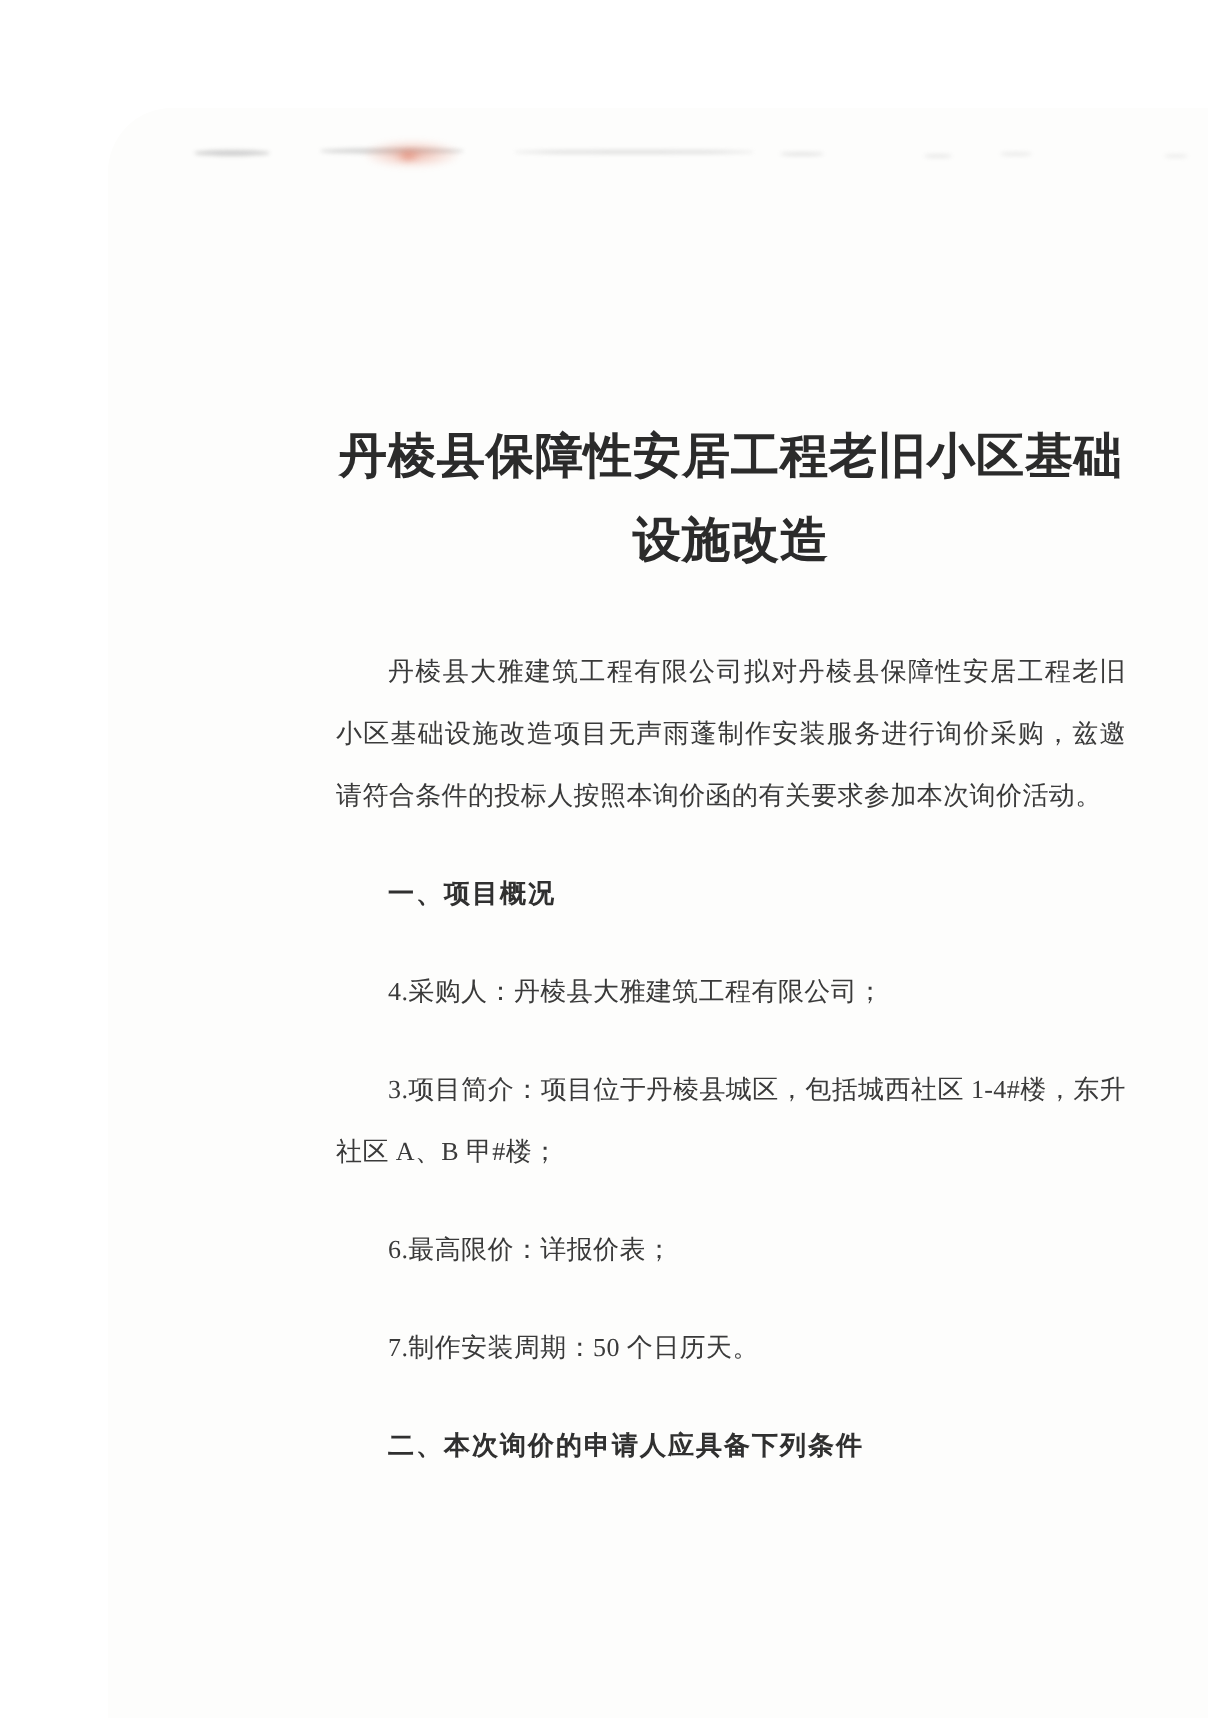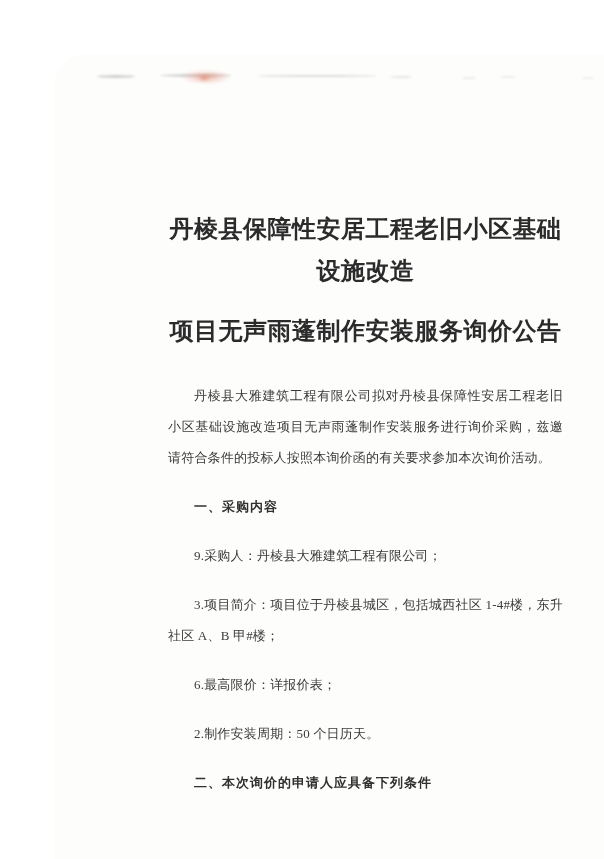--- a/index.html
+++ b/index.html
@@ -96,30 +96,29 @@
   <div class="smudge gray s4"></div>
   <div class="smudge gray s5"></div>
   <div class="smudge gray s6"></div>
   <div class="smudge gray s7"></div>
   <div class="smudge gray s8"></div>
 
   <div class="content">
 
     <div class="title-block">
       <div class="title-line">丹棱县保障性安居工程老旧小区基础设施改造</div>
-      <div class="title-line">项目无声雨蓬制作安装服务询价公告</div>
     </div>
 
     <div class="body-block">
       <p class="para">丹棱县大雅建筑工程有限公司拟对丹棱县保障性安居工程老旧小区基础设施改造项目无声雨蓬制作安装服务进行询价采购，兹邀请符合条件的投标人按照本询价函的有关要求参加本次询价活动。</p>
 
-      <p class="heading">一、采购内容</p>
+      <p class="heading">一、项目概况</p>
 
-      <p class="para">9.采购人：丹棱县大雅建筑工程有限公司；</p>
+      <p class="para">4.采购人：丹棱县大雅建筑工程有限公司；</p>
       <p class="para">3.项目简介：项目位于丹棱县城区，包括城西社区 1-4#楼，东升社区 A、B 甲#楼；</p>
       <p class="para">6.最高限价：详报价表；</p>
-      <p class="para">2.制作安装周期：50 个日历天。</p>
+      <p class="para">7.制作安装周期：50 个日历天。</p>
 
       <p class="heading">二、本次询价的申请人应具备下列条件</p>
     </div>
 
   </div>
 </div>
 
 </body></html>

